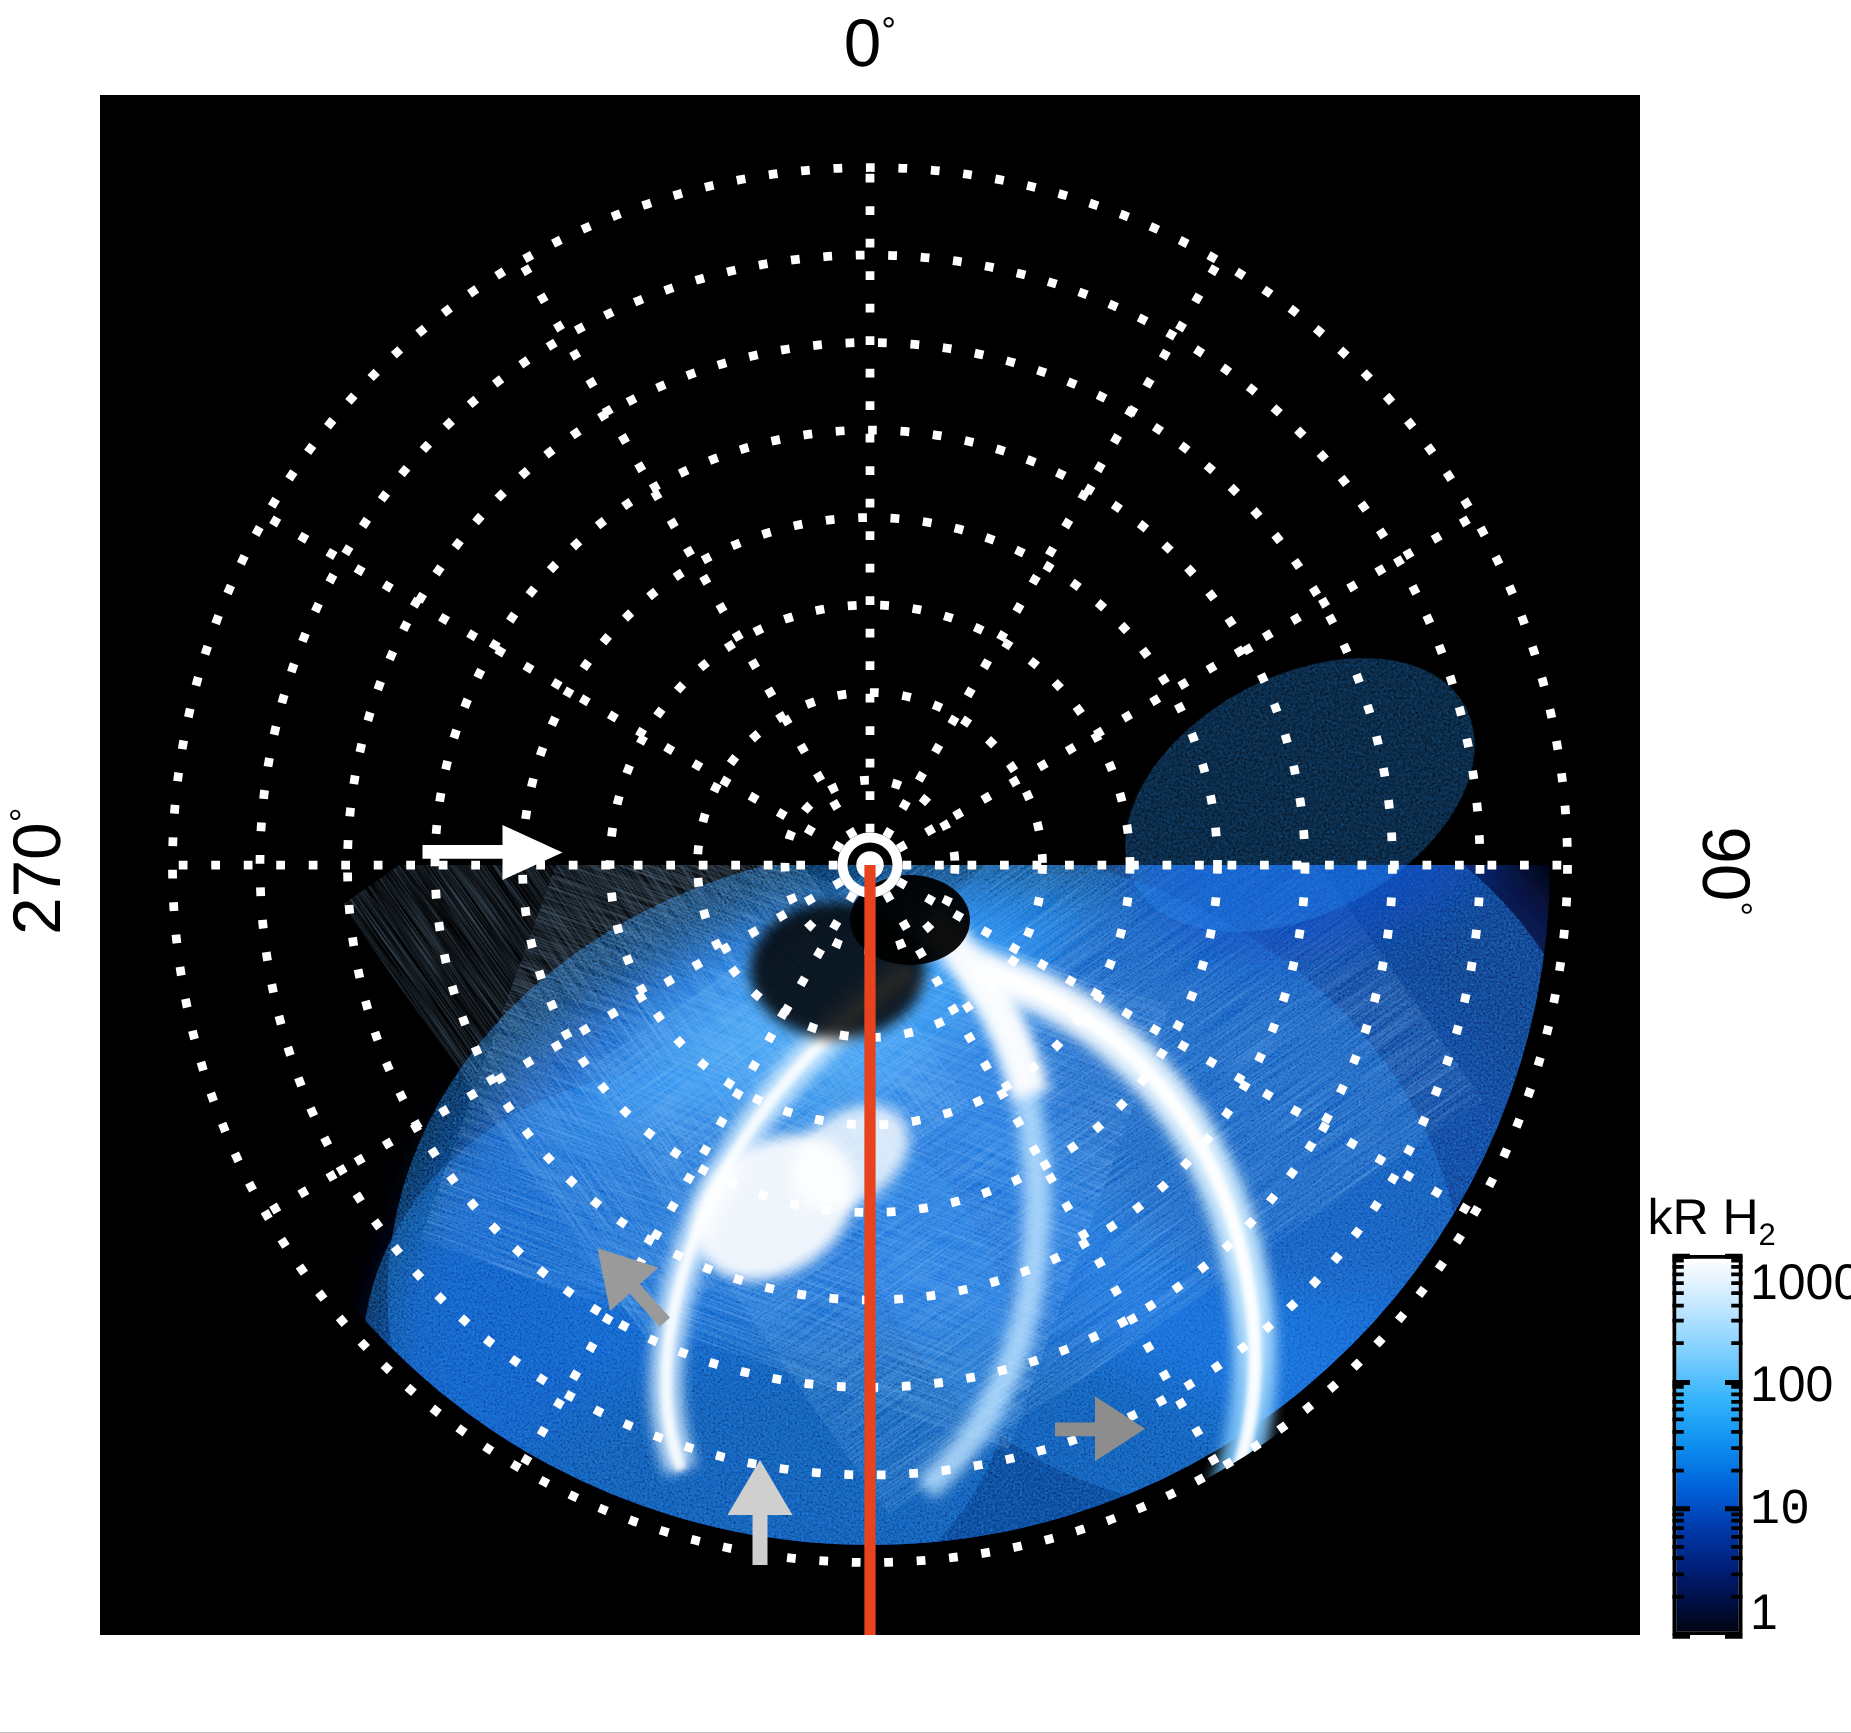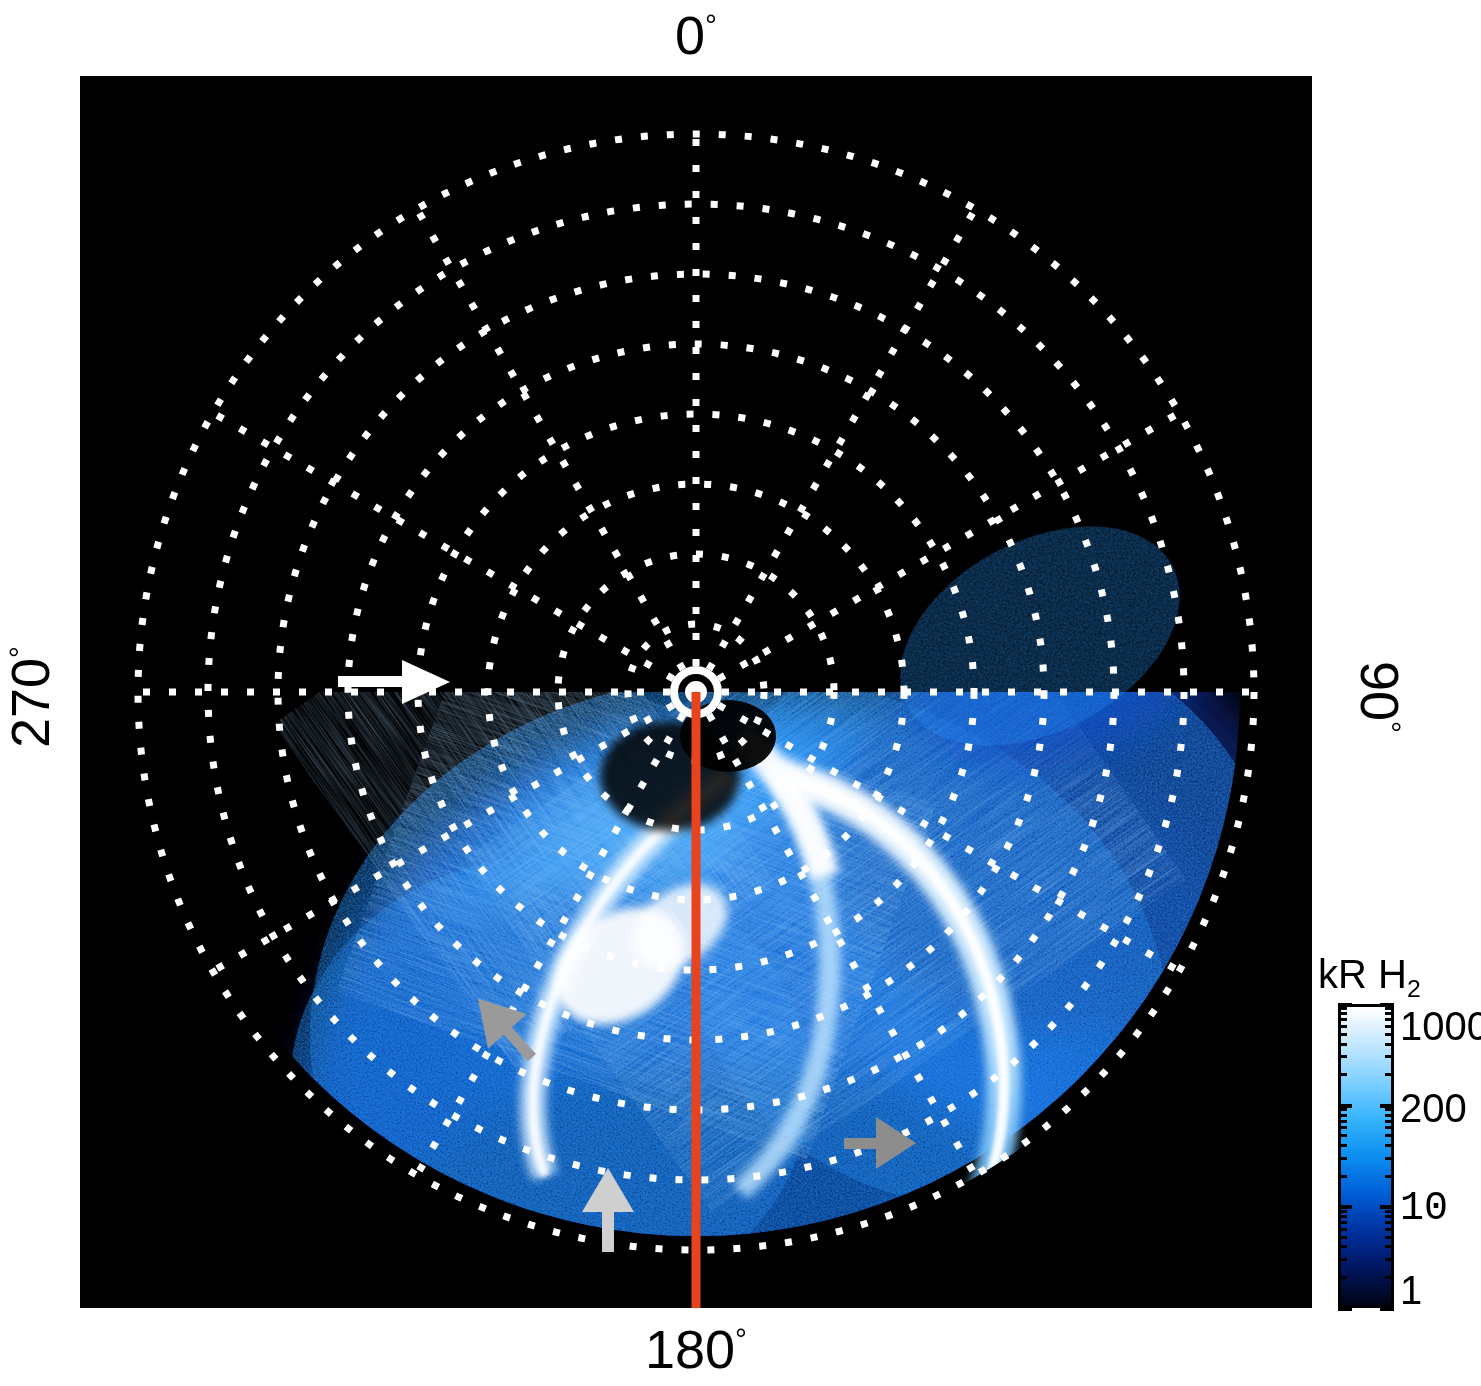--- a/index.html
+++ b/index.html
@@ -43,21 +43,20 @@
   .cb-tick-label{position:absolute;left:1400px;font-size:40px;white-space:nowrap;}
   .cb-minor{position:absolute;background:#000;height:3px;width:9px;}
   .cb-major{position:absolute;background:#000;height:4px;width:14px;}
 </style>
 </head>
 <body>
 
 <div id="stage">
 
   <div class="axlabel" id="lbl-0"><span>0</span><sup>°</sup></div>
-  <div class="axlabel" id="lbl-180"><span>180</span><sup>°</sup></div>
   <div class="axlabel" id="lbl-270"><span>270</span><sup>°</sup></div>
   <div class="axlabel" id="lbl-90"><span>90</span><sup>°</sup></div>
 
   <div id="panel">
     <svg width="1232" height="1232" viewBox="0 0 1232 1232">
       <defs>
 
         <radialGradient id="auroraCore" cx="50%" cy="50%" r="50%">
           <stop offset="0%" stop-color="#ffffff" stop-opacity="1"></stop>
           <stop offset="25%" stop-color="#cfeaff" stop-opacity=".95"></stop>
@@ -222,21 +221,21 @@
 
   <div id="cbar-title">
     <span>kR H</span><sub>2</sub>
   </div>
 
   <div id="cbar-wrap">
     <div id="cbar"></div>
   </div>
 
   <div class="cb-tick-label" style="top:1004px;">1000</div>
-  <div class="cb-tick-label" style="top:1086px;">200</div>
+  <div class="cb-tick-label" style="top:1086px;">100</div>
   <div class="cb-tick-label" style="top:1186px;font-family:Liberation Mono, monospace;">10</div>
   <div class="cb-tick-label" style="top:1268px;">1</div>
 
   <div id="cb-ticks">
       <div class="cb-major" style="position: absolute; top: 1306.5px; left: 1338px;"></div>
       <div class="cb-major" style="position: absolute; top: 1306.5px; left: 1380px;"></div>
       <div class="cb-minor" style="position: absolute; top: 1276px; left: 1338px;"></div>
       <div class="cb-minor" style="position: absolute; top: 1276px; left: 1385px;"></div>
       <div class="cb-minor" style="position: absolute; top: 1258.15px; left: 1338px;"></div>
       <div class="cb-minor" style="position: absolute; top: 1258.15px; left: 1385px;"></div>

